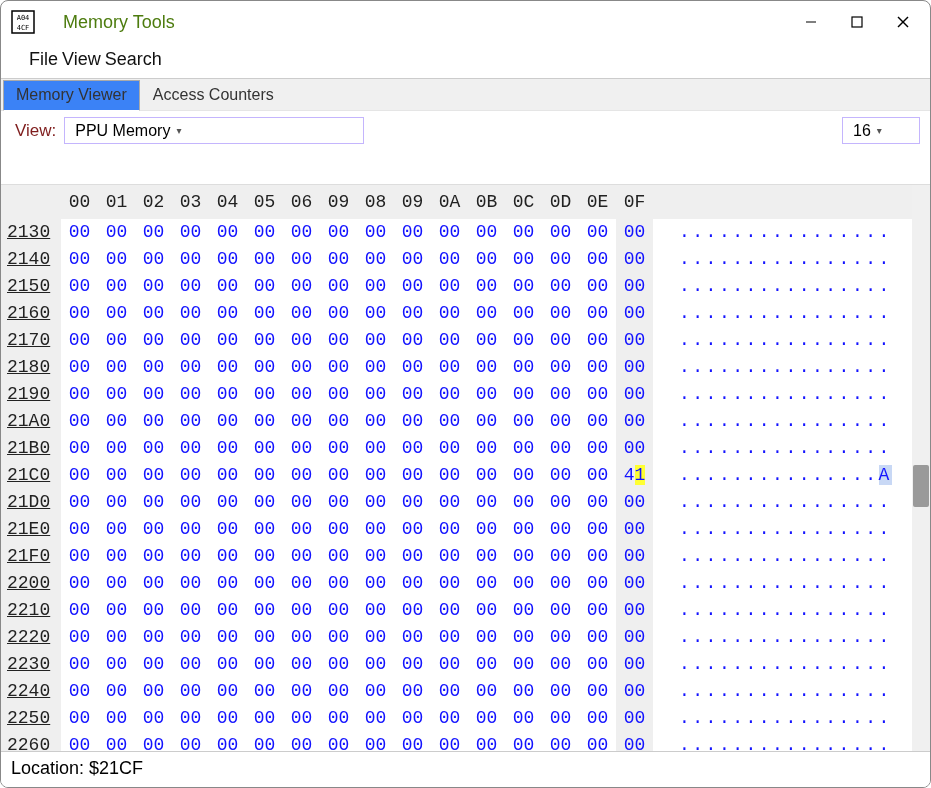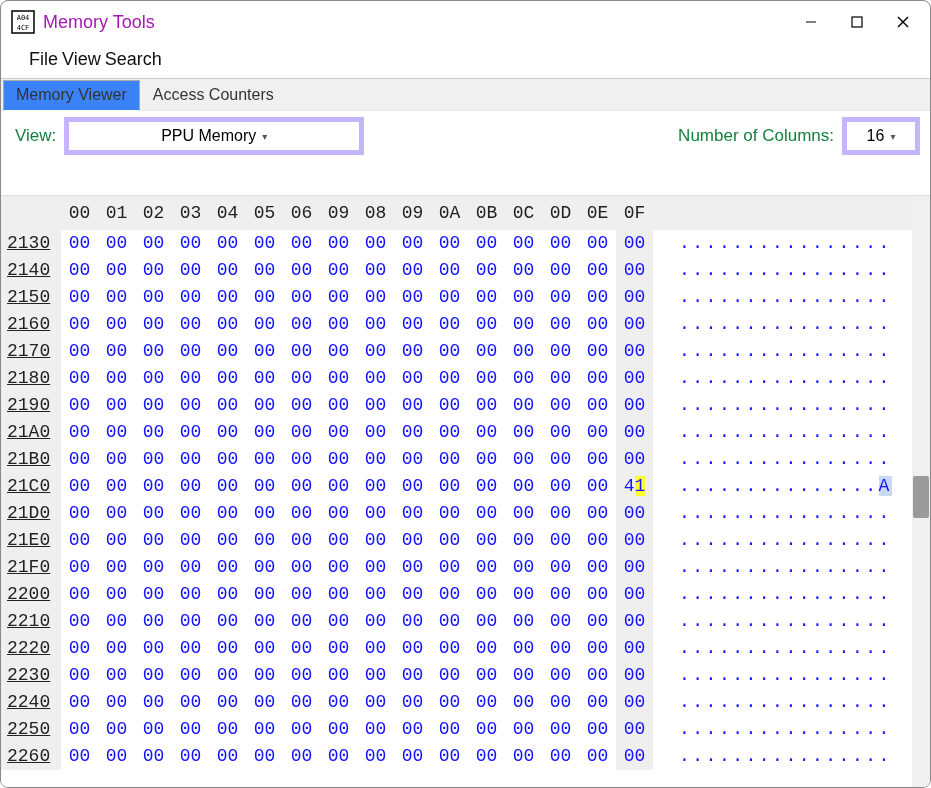--- a/index.html
+++ b/index.html
@@ -32,22 +32,23 @@
     height: 24px;
     margin-right: 8px;
     display: flex;
     align-items: center;
     justify-content: flex-end;
     border-radius: 9px;
   }
   .app-icon svg { width: 24px; height: 24px; }
   .title {
     font-size: 18px;
-    color: #a21caf;
+    color: #4d7c0f;
     flex: 0 0 auto;
+    margin-left: 20px;
   }
   .titlebar-spacer { flex: 1; }
   .win-controls { display: flex; }
   .win-btn {
     width: 46px;
     height: 40px;
     display: flex;
     align-items: center;
     justify-content: center;
     font-size: 14px;
@@ -82,30 +83,30 @@
     border-bottom: 1px solid #fff;
   }
   .toolbar {
     display: flex;
     align-items: center;
     padding: 6px 10px 8px 14px;
     gap: 8px;
     background: #fff;
     border-top: 1px solid #e5e5e5;
   }
-  .toolbar .label { font-size: 17px; color: #15803d; }
+  .toolbar .label { font-size: 17px; color: #7f1d1d; }
   .select {
-    border: 5px solid #c4b5fd;
+    border: 1px solid #c4b5fd;
     padding: 3px 10px;
     font-size: 16px;
     display: flex;
     align-items: center;
-    justify-content: center;
+    justify-content: flex-start;
     background: #fff;
-    height: 38px;
+    height: 27px;
   }
   .select.view { width: 300px; }
   .select.cols { width: 78px; margin-left:0; }
   .select .arrow { font-size: 10px; color: #555; margin-left: 6px; }
   .toolbar-spacer { flex: 1; }
   .hex-area {
     flex: 1;
     overflow: hidden;
     position: relative;
     background: #efefef;
@@ -236,21 +237,20 @@
     <div class="tab">Access Counters</div>
   </div>
 
   <div class="toolbar">
     <span class="label">View:</span>
     <div class="select view">
       <span>PPU Memory</span>
       <span class="arrow">▾</span>
     </div>
     <div class="toolbar-spacer"></div>
-    <span class="label">Number of Columns:</span>
     <div class="select cols">
       <span>16</span>
       <span class="arrow">▾</span>
     </div>
   </div>
 
   <div class="hex-area">
     <div class="hex-inner">
       <div class="hex-header">
         <div class="addr-col"></div>
@@ -674,13 +674,16 @@
             <div class="byte-col last-col">00</div>
             <div class="ascii-col">................</div>
           </div>
         </div>
     </div>
     <div class="scrollbar-track">
       <div class="scrollbar-thumb"></div>
     </div>
   </div>
 
+  <div class="statusbar">
+    <span>Location: $21CF</span>
+  </div>
 </div>
 
 </body></html>

